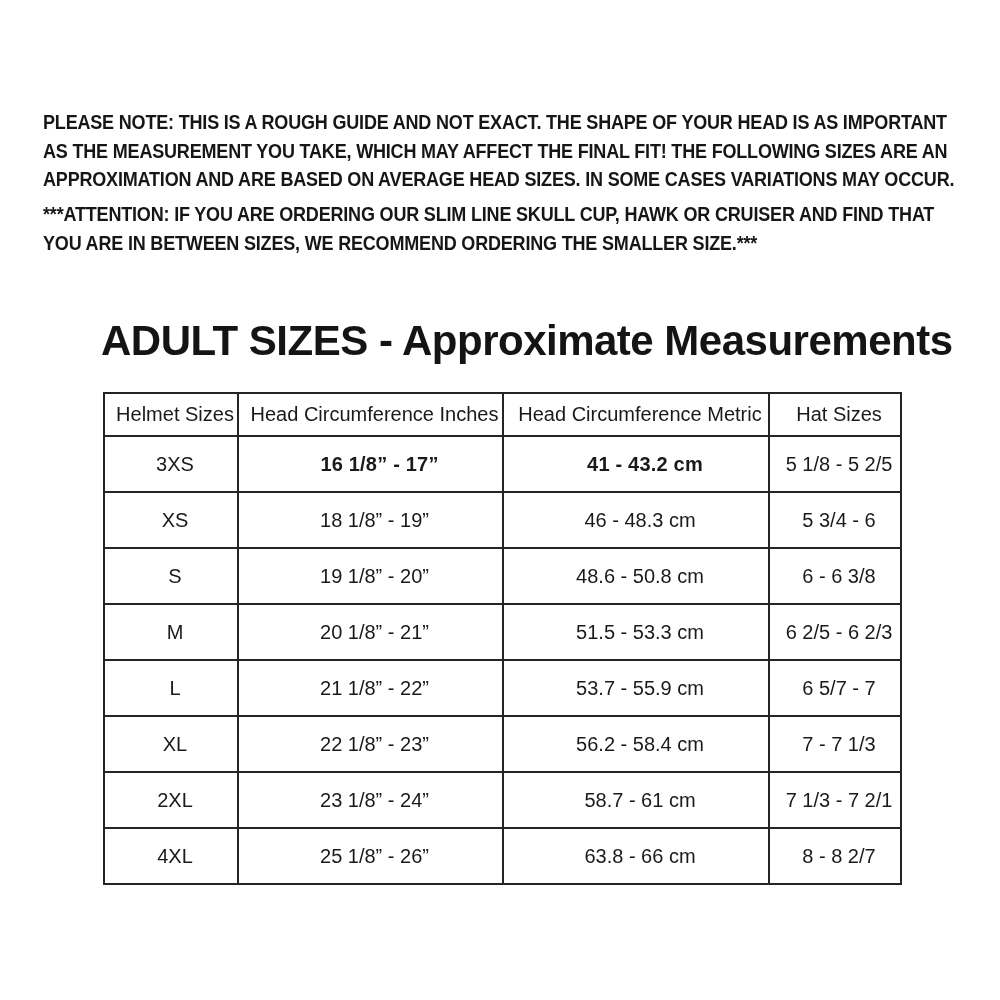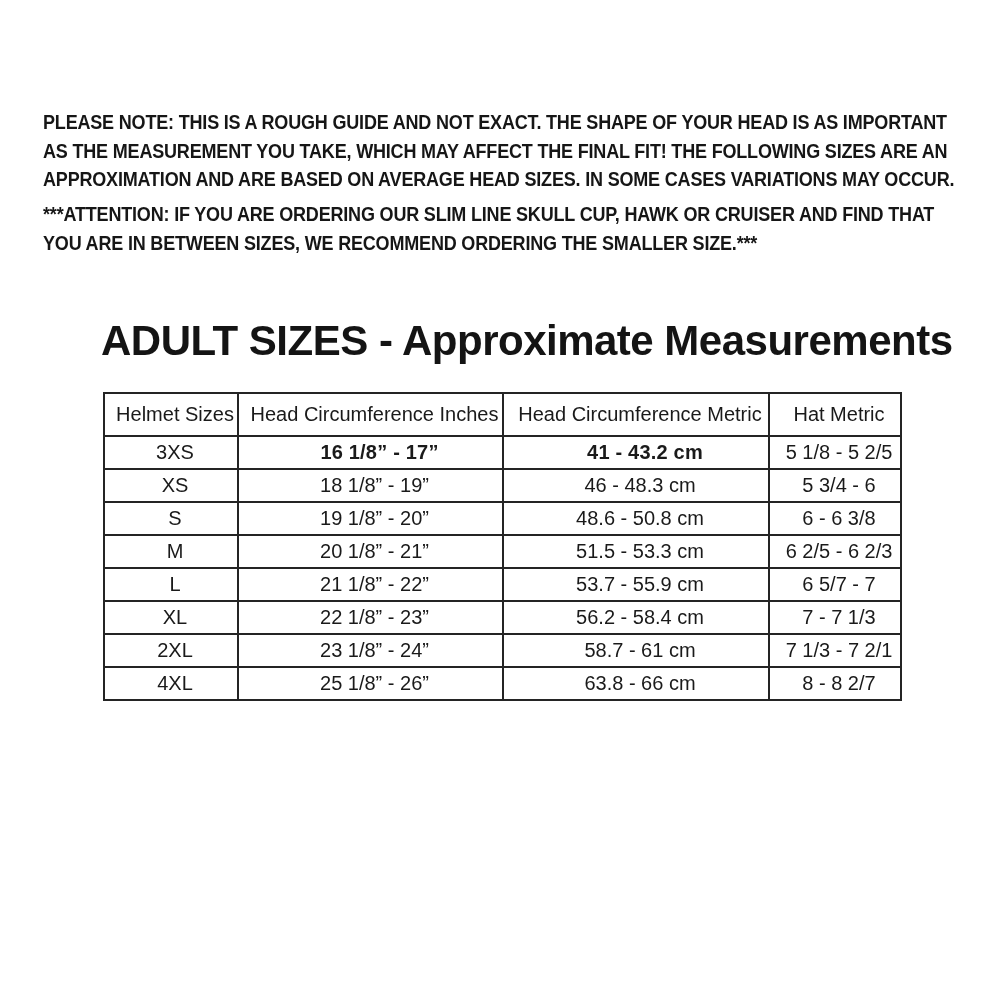--- a/index.html
+++ b/index.html
@@ -49,21 +49,21 @@
     font-size: 20px;
     font-weight: 400;
     text-align: center;
     vertical-align: middle;
     padding: 0 2px 0 10px;
     overflow: hidden;
     white-space: nowrap;
     color: #1a1a1a;
   }
   .size-table thead tr { height: 43px; }
-  .size-table tbody tr { height: 33px; }
+  .size-table tbody tr { height: 56px; }
   .size-table td.b { font-weight: 700; letter-spacing: 0.2px; padding-left: 20px; }
 </style>
 </head>
 <body>
 
 <div id="note-main" class="para">PLEASE NOTE: THIS IS A ROUGH GUIDE AND NOT EXACT. THE SHAPE OF YOUR HEAD IS AS IMPORTANT
 AS THE MEASUREMENT YOU TAKE, WHICH MAY AFFECT THE FINAL FIT! THE FOLLOWING SIZES ARE AN
 APPROXIMATION AND ARE BASED ON AVERAGE HEAD SIZES. IN SOME CASES VARIATIONS MAY OCCUR.</div>
 
 <div id="note-attention" class="para">***ATTENTION: IF YOU ARE ORDERING OUR SLIM LINE SKULL CUP, HAWK OR CRUISER AND FIND THAT
@@ -76,21 +76,21 @@
     <col style="width:134px">
     <col style="width:265px">
     <col style="width:266px">
     <col style="width:132px">
   </colgroup>
   <thead>
     <tr>
       <th>Helmet Sizes</th>
       <th>Head Circumference Inches</th>
       <th>Head Circumference Metric</th>
-      <th>Hat Metric</th>
+      <th>Hat Sizes</th>
     </tr>
   </thead>
   <tbody>
     <tr>
       <td>3XS</td>
       <td class="b">16 1/8” - 17”</td>
       <td class="b">41 - 43.2 cm</td>
       <td>5 1/8 - 5 2/5</td>
     </tr>
     <tr>

